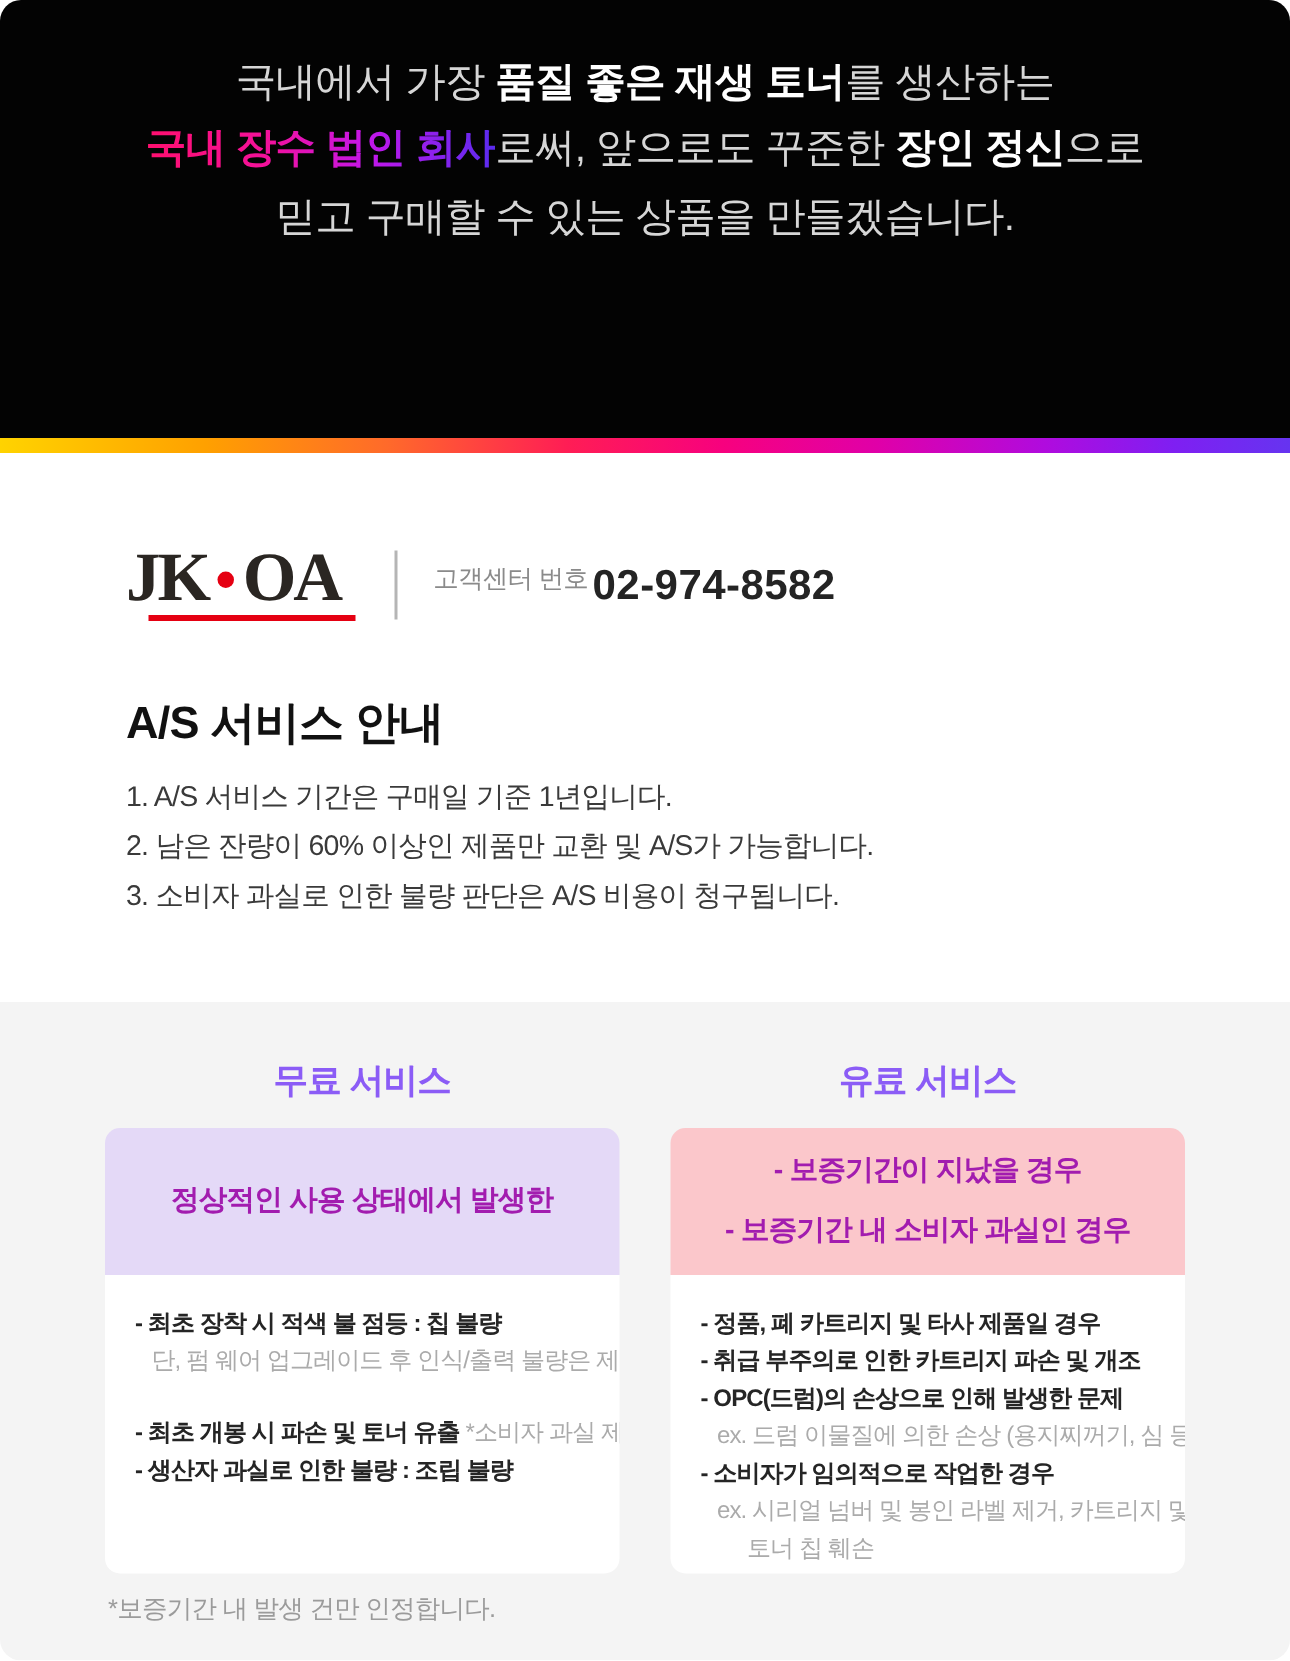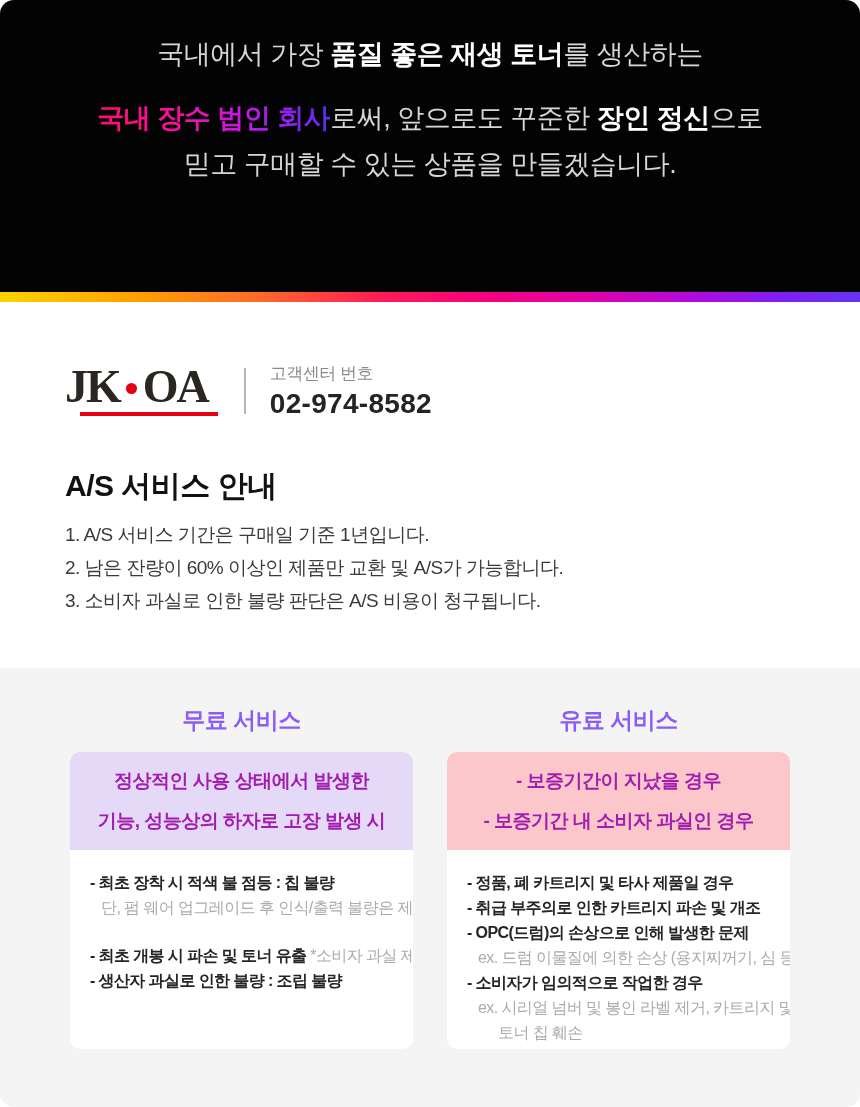--- a/index.html
+++ b/index.html
@@ -3,45 +3,45 @@
 <meta charset="utf-8">
 <style>
   * { margin:0; padding:0; box-sizing:border-box; }
   body { background:#ffffff; font-family:"Liberation Sans", sans-serif; }
   .page { width:860px; height:1107px; position:relative; overflow:hidden; background:#ffffff;border-radius:14px; }
 
   
   .hero { height:292px; background:#030303; text-align:center; padding-top:38px; }
   .hero-line { font-size:27px; line-height:32px; color:#d6d6d6; letter-spacing:-0.5px; white-space:nowrap; }
   .hero-line .hl-bold { color:#ffffff; font-weight:800; }
-  .hero-line2 { margin-top:32px; }
+  .hero-line2 { margin-top:12px; }
   .hero-line3 { margin-top:14px; }
   .gradient-text {
     font-weight:800;
     color:#c217ea;
     background:linear-gradient(90deg,#ff0f6e 0%,#f4119a 34%,#c217ea 64%,#5a2bef 100%);
   }
   @supports ((-webkit-background-clip:text) or (background-clip:text)) {
     .gradient-text { -webkit-background-clip:text; background-clip:text; color:transparent; }
   }
 
   
   .rainbow-bar { height:10px;
     background:linear-gradient(90deg,#ffd300 0%,#ffa000 16%,#ff6a2a 30%,#ff1d55 44%,#f7017e 56%,#e000a8 68%,#b00bde 81%,#7f1ff2 91%,#6634f0 100%); }
 
   
-  .brand-section { height:366px; background:#ffffff; padding:60px 0 0 65px; }
+  .brand-section { height:366px; background:#ffffff; padding:60px 0 0 84px; }
   .logo-row { display:flex; align-items:center; }
   .logo { font-family:"Liberation Serif", serif; font-weight:700; font-size:46px; color:#2a2622;
           letter-spacing:-2px; position:relative; padding:0 10px 9px 0; line-height:46px; }
   .logo::after { content:""; position:absolute; left:15px; right:0; bottom:3px; height:4px; background:#e50012; }
   .logo-dot { display:inline-block; width:11px; height:11px; border-radius:50%; background:#e50012;
               margin:0 6px; transform:translateY(-8px); }
   .divider { width:2px; height:46px; background:#b5b5b5; margin:0 24px 0 26px; }
-  .contact { display:flex; flex-direction:column; gap:3px; }
+  .contact { display:flex; flex-direction:row; gap:3px; }
   .contact-label { font-size:17px; color:#8a8a8a; letter-spacing:-0.5px; }
   .contact-phone { font-size:28px; color:#242424; font-weight:600; letter-spacing:0.3px; }
   .as-heading { margin-top:50px; font-size:30px; line-height:32px; font-weight:800; color:#111111; letter-spacing:-0.5px; }
   .as-list { margin-top:16px; }
   .as-item { font-size:19px; line-height:33px; color:#3a3a3a; letter-spacing:-0.5px; }
 
   
   .service-section { height:439px; background:#f4f4f4; padding:0 70px; }
   .columns { display:flex; justify-content:space-between; }
   .col { width:343px; }
@@ -91,21 +91,20 @@
       </div>
   </div>
 
   <div class="service-section">
     <div class="columns">
 
       <div class="col">
         <div class="col-title">무료 서비스</div>
         <div class="col-header free">
           <div class="hdr-line">정상적인 사용 상태에서 발생한</div>
-          <div class="hdr-line">기능, 성능상의 하자로 고장 발생 시</div>
         </div>
         <div class="col-card">
 
         <div class="detail-line bold"><span class="d-text">- 최초 장착 시 적색 불 점등 : 칩 불량</span></div>
             <div class="detail-line sub"><span class="d-text">단, 펌 웨어 업그레이드 후 인식/출력 불량은 제외</span></div>
             <div class="detail-line spacer"></div>
             <div class="detail-line bold"><span class="d-text">- 최초 개봉 시 파손 및 토너 유출 </span><span class="d-note">*소비자 과실 제외</span></div>
             <div class="detail-line bold"><span class="d-text">- 생산자 과실로 인한 불량 : 조립 불량</span></div>
           </div>
       </div>
@@ -122,15 +121,16 @@
             <div class="detail-line bold"><span class="d-text">- 취급 부주의로 인한 카트리지 파손 및 개조</span></div>
             <div class="detail-line bold"><span class="d-text">- OPC(드럼)의 손상으로 인해 발생한 문제</span></div>
             <div class="detail-line sub"><span class="d-text">ex. 드럼 이물질에 의한 손상 (용지찌꺼기, 심 등)</span></div>
             <div class="detail-line bold"><span class="d-text">- 소비자가 임의적으로 작업한 경우</span></div>
             <div class="detail-line sub"><span class="d-text">ex. 시리얼 넘버 및 봉인 라벨 제거, 카트리지 및</span></div>
             <div class="detail-line sub_indent"><span class="d-text">토너 칩 훼손</span></div>
           </div>
       </div>
 
     </div>
+    <div class="footnote">*보증기간 내 발생 건만 인정합니다.</div>
   </div>
 
 </div>
 
 </body></html>

